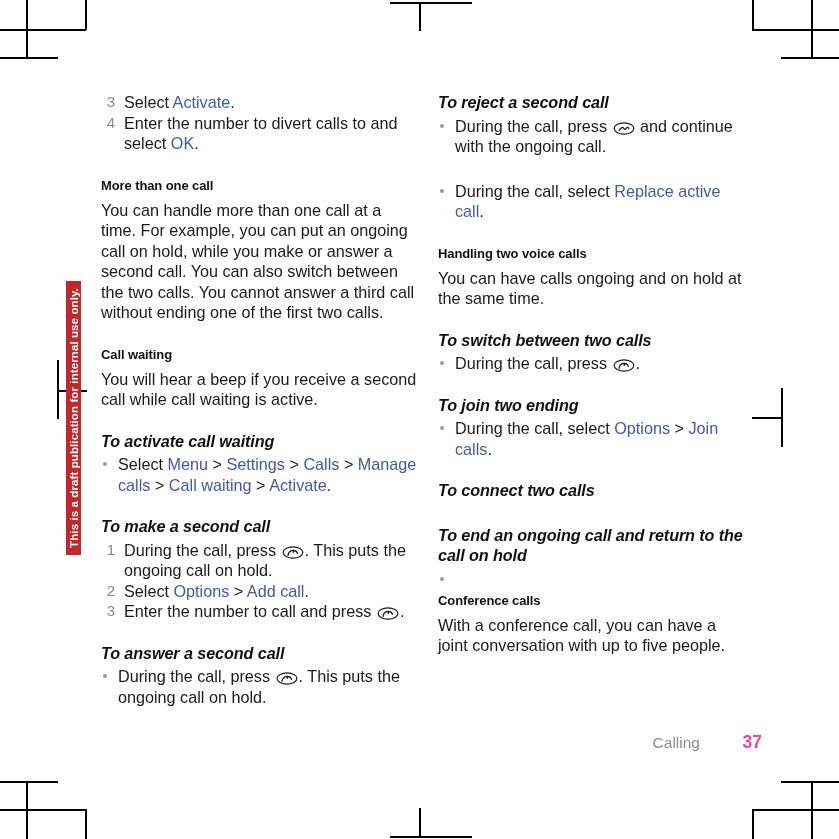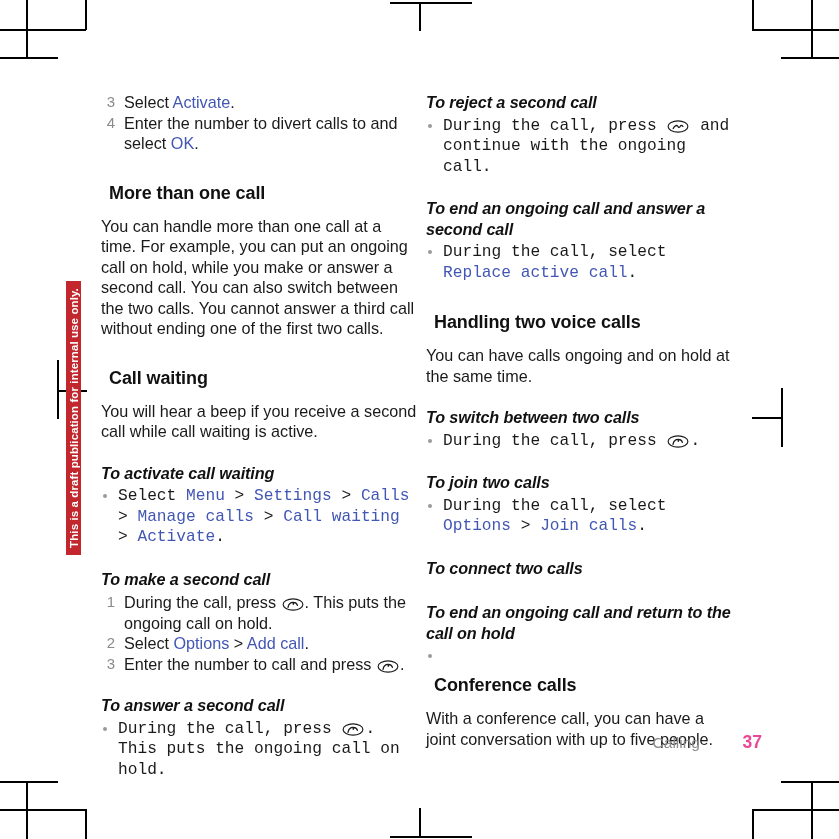--- a/index.html
+++ b/index.html
@@ -58,28 +58,28 @@
 
   
   .col {
     position: absolute;
     top: 92px;
     font-size: 16.2px;
     line-height: 20.5px;
     color: #1a1a1a;
   }
   .col-left  { left: 101px; width: 318px; }
-  .col-right { left: 426px; width: 312px; }
+  .col-right { left: 438px; width: 312px; }
   .gap-lg { height: 21px; }
 
   h3.sec-head {
-    font-size: 18px;
+    font-size: 13px;
     line-height: 21px;
     font-weight: bold;
-    margin: 8px;
+    margin: 0;
     color: #111111;
     letter-spacing: -0.1px;
   }
   h4.proc-head {
     font-size: 16.2px;
     line-height: 20.5px;
     font-weight: bold;
     font-style: italic;
     margin: 0;
     color: #111111;
@@ -121,21 +121,20 @@
     margin: 0;
     padding: 0;
     list-style: none;
   }
   ul.bullets > li {
     position: relative;
     padding-left: 17px;
     margin: 0;
     font-size: 16.2px;
     line-height: 20.5px;
-    font-family: Liberation Mono, monospace;
   }
   ul.bullets > li > .dot {
     position: absolute;
     left: 2px;
     top: 8px;
     width: 4px;
     height: 4px;
     border-radius: 50%;
     background: #9a9a9a;
   }
@@ -320,21 +319,20 @@
       <li>
         <span class="dot"></span>
         <span class="richtext">During the call, press <span class="keyicon"><svg width="22" height="13" viewBox="0 0 22 13" xmlns="http://www.w3.org/2000/svg">
                 <ellipse cx="11" cy="6.5" rx="9.9" ry="5.6" fill="none" stroke="#1a1a1a" stroke-width="1.15"></ellipse>
                 <path d="M6.2 8.6 C7.6 5.4, 10.2 4.6, 11.0 6.6 C11.5 8.0, 12.6 7.6, 13.3 6.2 C14.0 4.9, 15.4 5.2, 15.9 6.4" fill="none" stroke="#1a1a1a" stroke-width="1.25" stroke-linecap="round"></path>
               </svg></span> and continue with the ongoing call.</span>
       </li>
     </ul>
 
     <div class="gap-lg"></div>
-    <h4 class="proc-head">To end an ongoing call and answer a second call</h4>
     <div style="height:3px"></div>
     <ul class="bullets">
       <li>
         <span class="dot"></span>
         <span class="richtext">During the call, select <span class="lnk">Replace active call</span>.</span>
       </li>
     </ul>
 
     <div class="gap-lg"></div>
     <h3 class="sec-head">Handling two voice calls</h3>
@@ -348,21 +346,21 @@
       <li>
         <span class="dot"></span>
         <span class="richtext">During the call, press <span class="keyicon"><svg width="22" height="13" viewBox="0 0 22 13" xmlns="http://www.w3.org/2000/svg">
                 <ellipse cx="11" cy="6.5" rx="9.9" ry="5.6" fill="none" stroke="#1a1a1a" stroke-width="1.15"></ellipse>
                 <path d="M6.0 9.4 C6.6 6.0, 9.0 4.2, 11.6 4.4 C13.6 4.6, 15.0 5.8, 15.4 7.4 M11.6 4.4 L11.2 6.4 M11.6 4.4 L13.4 5.2" fill="none" stroke="#1a1a1a" stroke-width="1.25" stroke-linecap="round" stroke-linejoin="round"></path>
               </svg></span>.</span>
       </li>
     </ul>
 
     <div class="gap-lg"></div>
-    <h4 class="proc-head">To join two calls</h4>
+    <h4 class="proc-head">To join two ending</h4>
     <div style="height:3px"></div>
     <ul class="bullets">
       <li>
         <span class="dot"></span>
         <span class="richtext">During the call, select <span class="lnk">Options</span> &gt; <span class="lnk">Join calls</span>.</span>
       </li>
     </ul>
 
     <div class="gap-lg"></div>
     <h4 class="proc-head">To connect two calls</h4>

